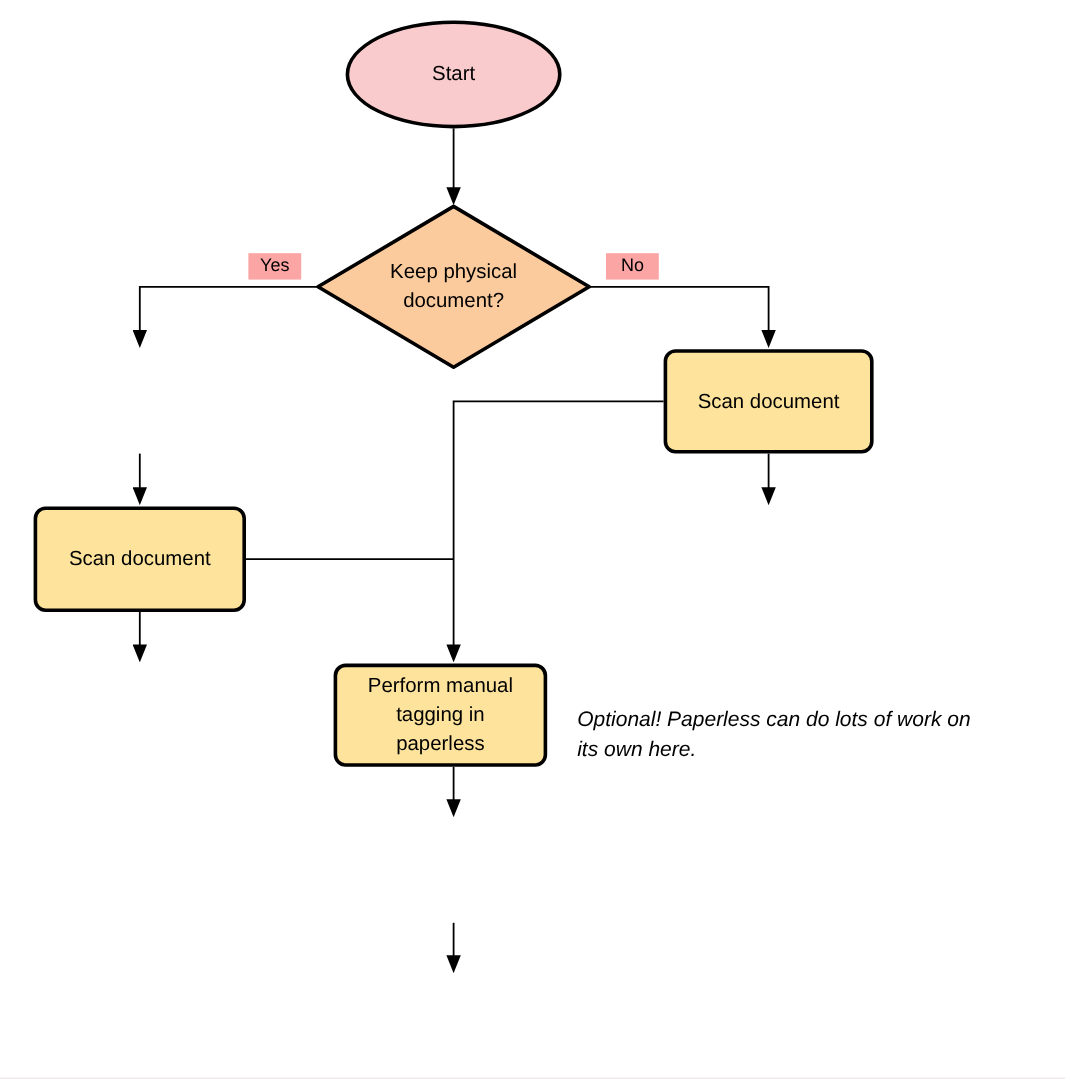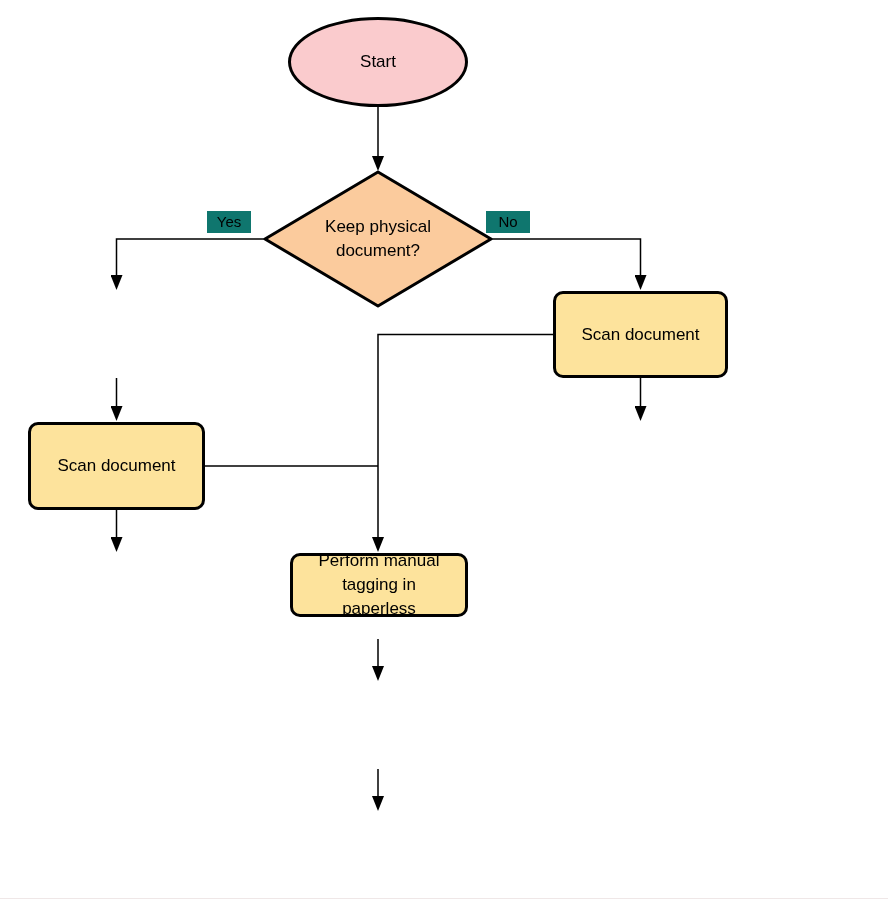--- a/index.html
+++ b/index.html
@@ -61,21 +61,21 @@
     font-size: 17px;
     line-height: 24px;
     white-space: pre-line;
     z-index: 1;
   }
   .edge-label {
     position: absolute;
     font-size: 15px;
     line-height: 22px;
     text-align: center;
-    background: #0f766e;
+    background: #fca5a5;
     padding: 0 2px;
   }
   .note {
     position: absolute;
     left: 481px;
     top: 587px;
     width: 404px;
     font-size: 17.5px;
     line-height: 25px;
     font-style: italic;
@@ -119,37 +119,39 @@
     </svg>
     <span class="label">Keep physical
 document?</span>
   </div>
 
   <div class="node node--terminator" style="left:288px; top:17px; width:180px; height:90px">
     <span class="label">Start</span>
   </div>
 
   <span class="edge-label" style="left:207px; top:211px; width:40px;">Yes</span>
-  <span class="edge-label" style="left:486px; top:211px; width:40px;">No</span>
+  <span class="edge-label" style="left:505px; top:211px; width:40px;">No</span>
 
 
   <div class="node node--process" style="left:28px; top:422px; width:177px; height:88px">
     <span class="label">Scan document</span>
   </div>
 
 
   <div class="node node--process" style="left:553px; top:291px; width:175px; height:87px">
     <span class="label">Scan document</span>
   </div>
 
 
-  <div class="node node--process" style="left:290px; top:553px; width:178px; height:64px">
+  <div class="node node--process" style="left:278px; top:553px; width:178px; height:86px">
     <span class="label">Perform manual
 tagging in
 paperless</span>
   </div>
 
+  <div class="note">Optional! Paperless can do lots of work on
+its own here.</div>
 
 
 
   <div class="bottom-hairline"></div>
 
 </div>
 
 </body></html>

